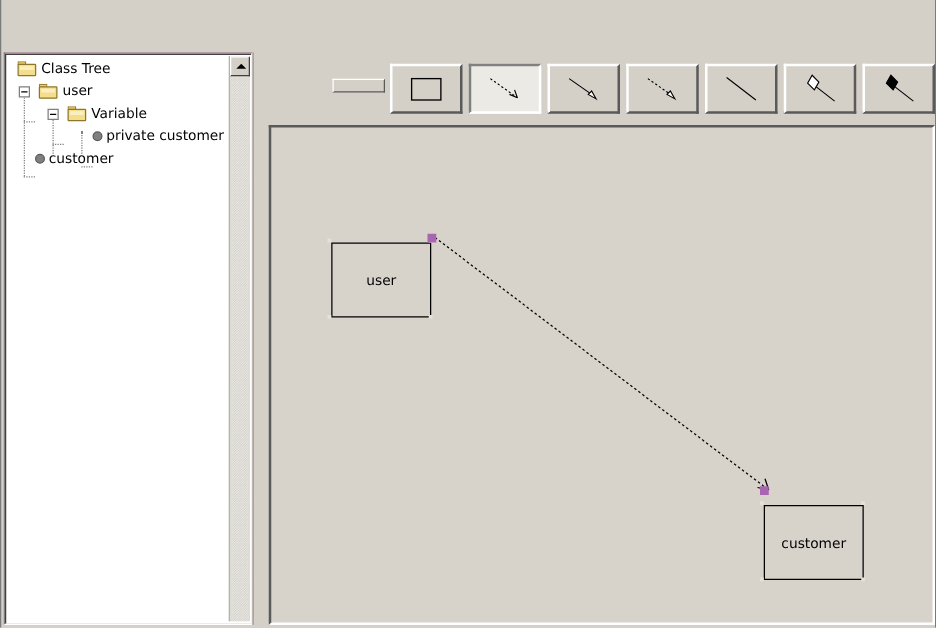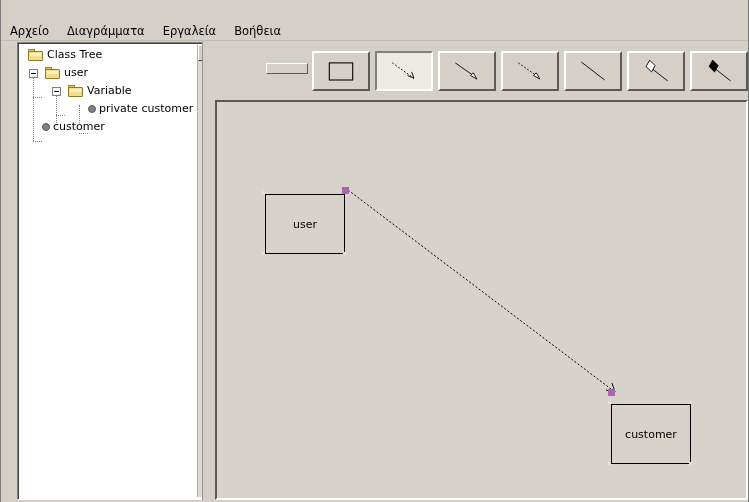--- a/index.html
+++ b/index.html
@@ -50,21 +50,21 @@
     position:absolute;left:0;top:22px;width:749px;height:19px;
     background:#d4d0c8;display:flex;align-items:center;
     border-bottom:1px solid #c0bcb4;box-sizing:border-box;
   }
   .menu-item{
     padding:2px 9px;font-size:11.5px;color:#000;white-space:nowrap;cursor:default;
   }
 
   
   .tree-panel{
-    position:absolute;left:16px;top:42px;width:199px;height:458px;
+    position:absolute;left:2px;top:42px;width:199px;height:458px;
     background:#f9a8d4;
     border:1px solid #808080;border-right-color:#fff;border-bottom-color:#fff;
     box-sizing:border-box;overflow:hidden;
   }
   .tree-outer{position:absolute;left:0;top:0;right:0;bottom:0;background:#fff;
               border:1px solid #404040;border-right:none;border-bottom:none;box-sizing:border-box;}
   .tree-view{
     position:absolute;left:1px;top:1px;width:178px;height:452px;
     background:#fff;overflow:hidden;
   }
@@ -145,26 +145,20 @@
   }
   .handle{position:absolute;width:7px;height:7px;background:#a866b0;}
   .corner{position:absolute;width:3px;height:3px;background:#e6e2da;}
 </style>
 </head>
 <body>
 
 <div id="app">
 
 
-  <div class="menubar">
-    <div class="menu-item">Αρχείο</div>
-    <div class="menu-item">Διαγράμματα</div>
-    <div class="menu-item">Εργαλεία</div>
-    <div class="menu-item">Βοήθεια</div>
-  </div>
 
   <div class="tree-panel">
     <div class="tree-outer">
 
       <div class="tree-view">
 
         <div class="vline" style="left:13px;top:24px;height:72px;"></div>
         <div class="vline" style="left:36px;top:42px;height:36px;"></div>
         <div class="vline" style="left:59px;top:60px;height:18px;"></div>
         <div class="hline" style="left:13px;top:52px;width:9px;"></div>

